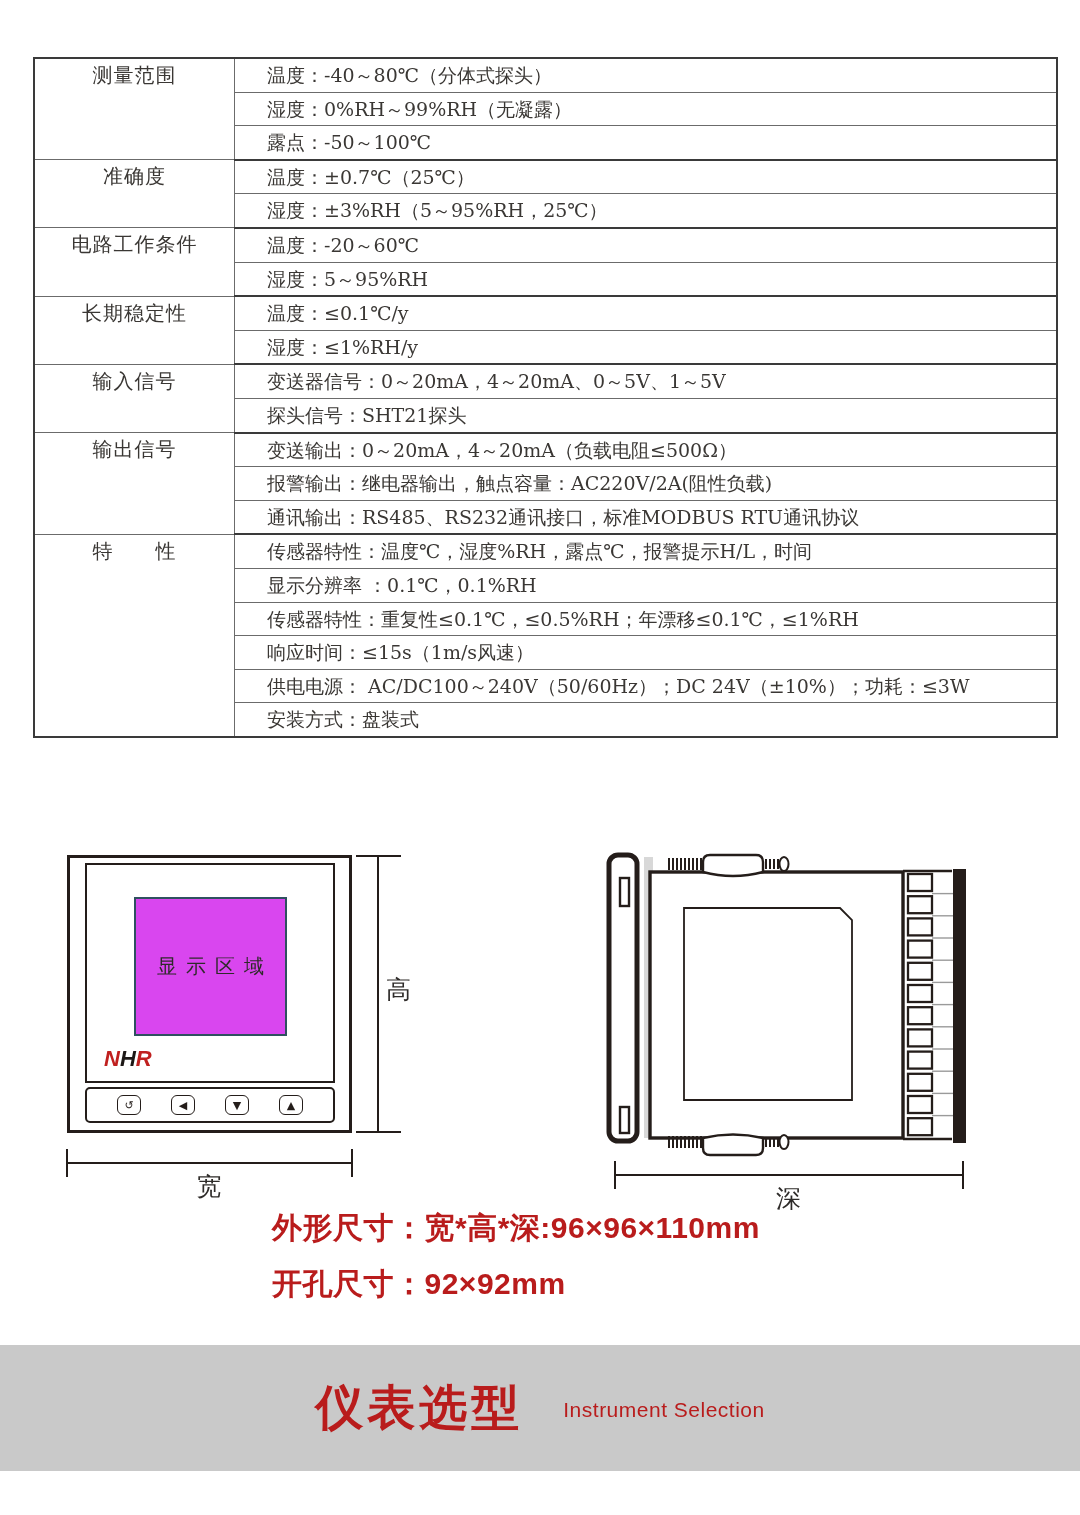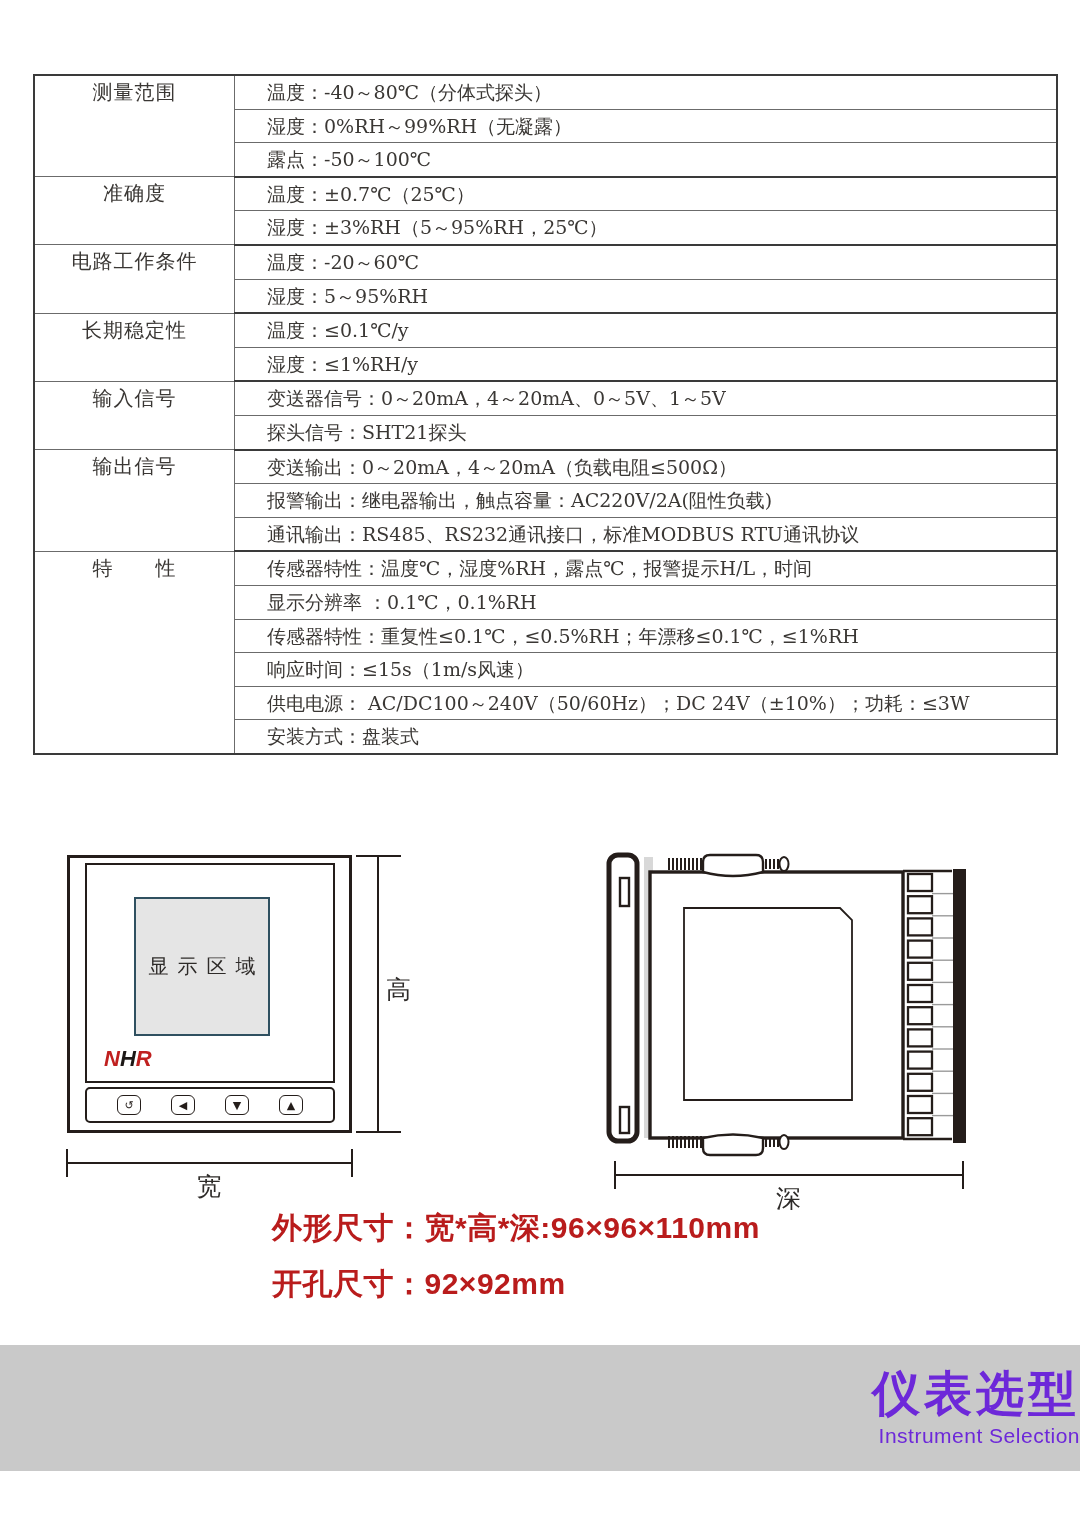--- a/index.html
+++ b/index.html
@@ -14,28 +14,28 @@
     font-size:19px;color:#3a3734;
   }
   .spec-table th,.spec-table td{
     border:1px solid #6b6b6b;height:32.6px;padding:0;
     font-weight:normal;white-space:nowrap;overflow:hidden;
   }
   .spec-table th{width:199px;text-align:center;vertical-align:top;
     line-height:33.6px;letter-spacing:1px;font-size:20px;}
   .spec-table td{padding-left:32px;line-height:32.6px;}
   .spec-table tr.group-end th,.spec-table tr.group-end td{border-bottom:2px solid #3a3a3a;}
-  .spec-table{border:2px solid #3a3a3a;margin-top:17px;}
+  .spec-table{border:2px solid #3a3a3a;}
 
   
   .abs{position:absolute;box-sizing:border-box;}
   .fv-outer{left:67px;top:855px;width:285px;height:278px;border:3px solid #241d1a;background:#fff;}
   .fv-inner{left:85px;top:863px;width:250px;height:220px;border:2px solid #241d1a;background:#fff;}
   .fv-display{
-    left:134px;top:897px;width:136px;height:139px;border:2px solid #2f5060;background:#e5e5e5;
+    left:134px;top:897px;width:153px;height:139px;border:2px solid #2f5060;background:#d946ef;
     display:flex;align-items:center;justify-content:center;
     font-size:20px;letter-spacing:9px;color:#2e2b29;text-indent:9px;
   }
   .fv-logo{left:104px;top:1048px;font-family:"Liberation Sans","DejaVu Sans",sans-serif;
     font-weight:bold;font-style:italic;font-size:22px;letter-spacing:0px;line-height:22px;}
   .logo-red{color:#c0201f;}
   .logo-dark{color:#1d1816;}
   .fv-keybar{
     left:85px;top:1087px;width:250px;height:36px;border:2px solid #241d1a;border-radius:5px;
     background:#fff;display:flex;align-items:center;justify-content:center;gap:30px;
@@ -69,22 +69,22 @@
   .dim-text{
     position:absolute;left:272px;font-family:"Liberation Sans","DejaVu Sans",sans-serif;
     font-weight:bold;font-size:30px;color:#b91c1c;letter-spacing:0.5px;white-space:nowrap;
   }
   .dim-text.outline{top:1208px;}
   .dim-text.cutout{top:1264px;}
 
   
   .banner{
     position:absolute;left:0;top:1345px;width:1080px;height:126px;background:#c9c9c9;
-    display:flex;flex-direction:column;align-items:flex-end;justify-content:center;
-    font-family:"Liberation Sans","DejaVu Sans",sans-serif;color:#6d28d9;
+    display:flex;flex-direction:row;align-items:center;justify-content:center;
+    font-family:"Liberation Sans","DejaVu Sans",sans-serif;color:#b91c1c;
   }
   .banner-title{font-size:48px;font-weight:bold;letter-spacing:4px;line-height:1.1;}
   .banner-subtitle{font-size:21px;margin-top:3px;letter-spacing:0.5px;margin-left:40px;}
 </style>
 </head>
 <body>
 
 <table class="spec-table">
   <tbody>
       <tr>

